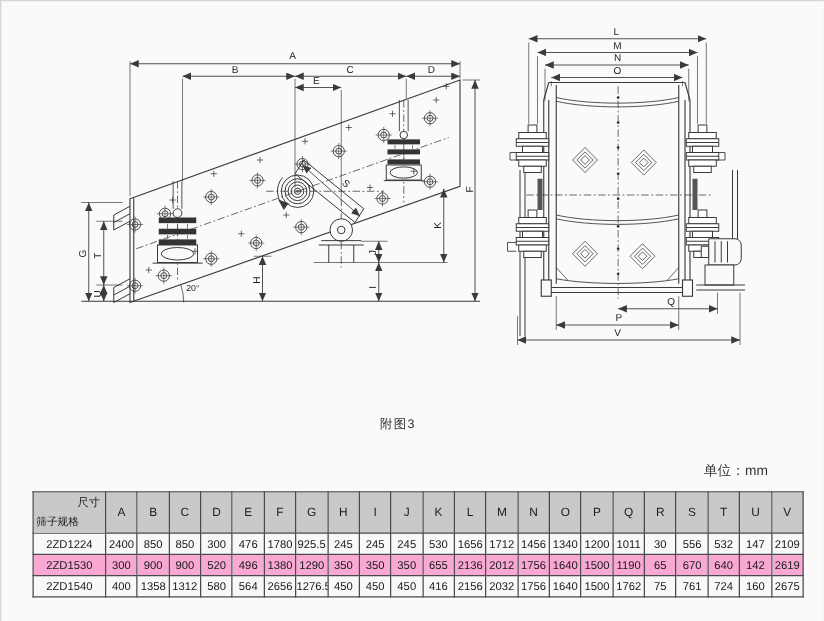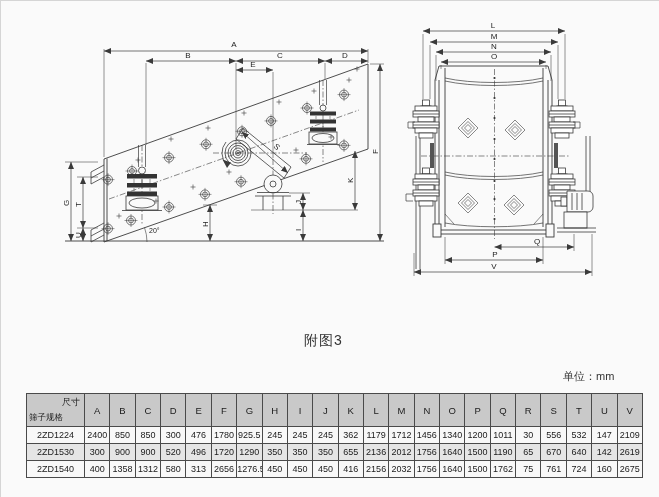--- a/index.html
+++ b/index.html
@@ -1,28 +1,28 @@
 <!DOCTYPE html>
 <html><head>
 <meta charset="utf-8">
 <style>
   html,body{margin:0;padding:0;}
   body{background:#e8e8e8;font-family:"Liberation Sans",sans-serif;}
   .page{position:relative;width:659px;height:497px;background:#fafafa;overflow:hidden;border:1px solid #d5d5d5;}
-  .caption{position:absolute;left:303px;top:331px;font-size:14px;color:#333;letter-spacing:1px;}
+  .caption{position:absolute;left:303px;top:331px;font-size:10px;color:#333;letter-spacing:1px;}
   .unit{position:absolute;left:562px;top:368px;font-size:11px;color:#333;}
   svg text{font-family:"Liberation Sans",sans-serif;}
   .lbl{fill:#222;stroke:none;font-size:8px;}
   .lbl7{fill:#222;stroke:none;font-size:7px;}
   table.spec{position:absolute;left:25px;top:392px;width:617px;border-collapse:collapse;table-layout:fixed;background:#f8f8f8;}
   table.spec th, table.spec td{border:1px solid #4a4a4a;padding:0;text-align:center;font-weight:normal;
     font-size:9px;color:#1a1a1a;overflow:hidden;white-space:nowrap;}
   table.spec thead th{height:32px;background:#c9c9c9;font-size:9.5px;}
   table.spec tbody tr{height:17px;}
-  table.spec tbody tr.alt{background:#e5e5e5;padding-left:44px;}
+  table.spec tbody tr.alt{background:#f9a8d4;padding-left:44px;}
   td.model{font-size:9px;}
   th.corner{position:relative;background:#c9c9c9;
     background-image:linear-gradient(to bottom right,rgba(0,0,0,0) 48.8%,#4a4a4a 48.8%,#4a4a4a 51.2%,rgba(0,0,0,0) 51.2%);}
   th.corner .tr{position:absolute;top:2px;right:4px;font-size:9px;}
   th.corner .bl{position:absolute;bottom:2px;left:2px;font-size:8.5px;}
 </style>
 </head>
 <body>
 
 <div class="page">
@@ -434,41 +434,41 @@
         <td>2400</td>
         <td>850</td>
         <td>850</td>
         <td>300</td>
         <td>476</td>
         <td>1780</td>
         <td>925.5</td>
         <td>245</td>
         <td>245</td>
         <td>245</td>
-        <td>362</td>
-        <td>1179</td>
+        <td>530</td>
+        <td>1656</td>
         <td>1712</td>
         <td>1456</td>
         <td>1340</td>
         <td>1200</td>
         <td>1011</td>
         <td>30</td>
         <td>556</td>
         <td>532</td>
         <td>147</td>
         <td>2109</td>
       </tr>
       <tr class="alt">
         <td class="model">2ZD1530</td>
         <td>300</td>
         <td>900</td>
         <td>900</td>
         <td>520</td>
         <td>496</td>
-        <td>1720</td>
+        <td>1380</td>
         <td>1290</td>
         <td>350</td>
         <td>350</td>
         <td>350</td>
         <td>655</td>
         <td>2136</td>
         <td>2012</td>
         <td>1756</td>
         <td>1640</td>
         <td>1500</td>
@@ -478,21 +478,21 @@
         <td>640</td>
         <td>142</td>
         <td>2619</td>
       </tr>
       <tr>
         <td class="model">2ZD1540</td>
         <td>400</td>
         <td>1358</td>
         <td>1312</td>
         <td>580</td>
-        <td>313</td>
+        <td>564</td>
         <td>2656</td>
         <td>1276.5</td>
         <td>450</td>
         <td>450</td>
         <td>450</td>
         <td>416</td>
         <td>2156</td>
         <td>2032</td>
         <td>1756</td>
         <td>1640</td>

